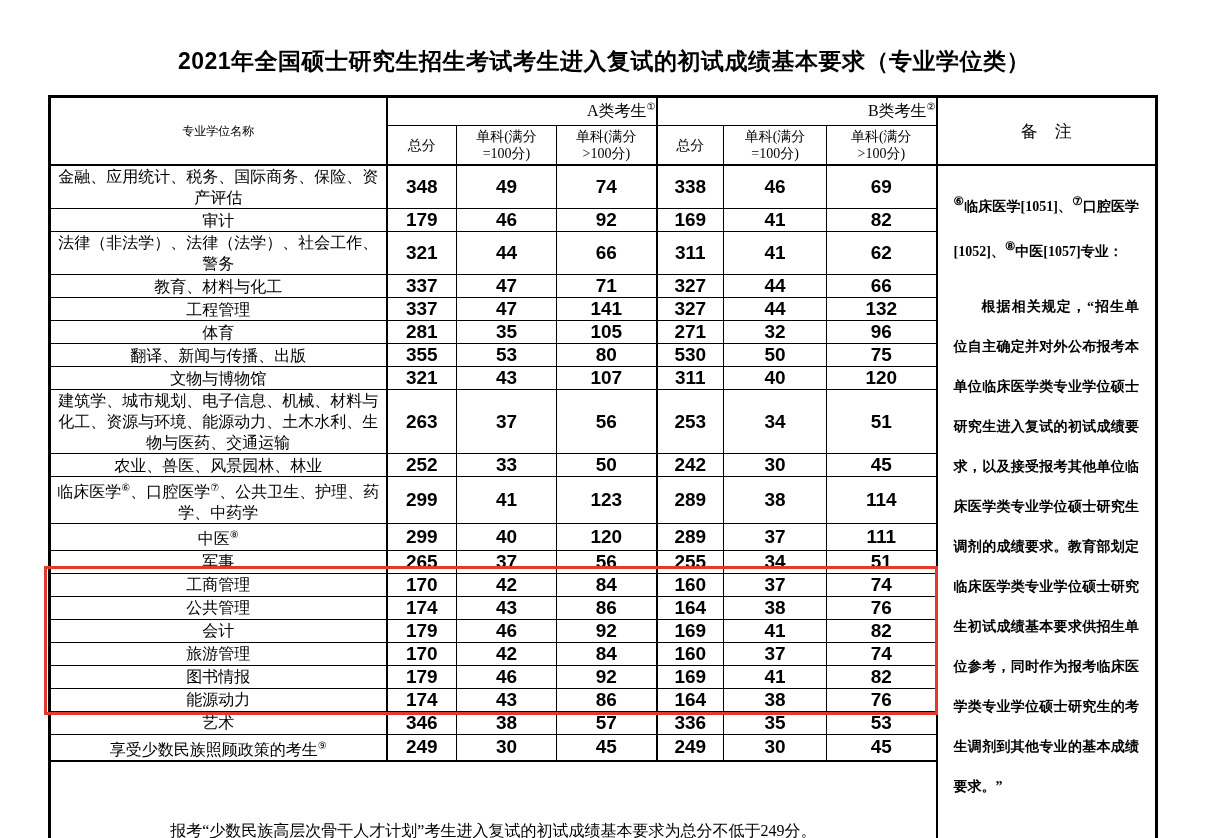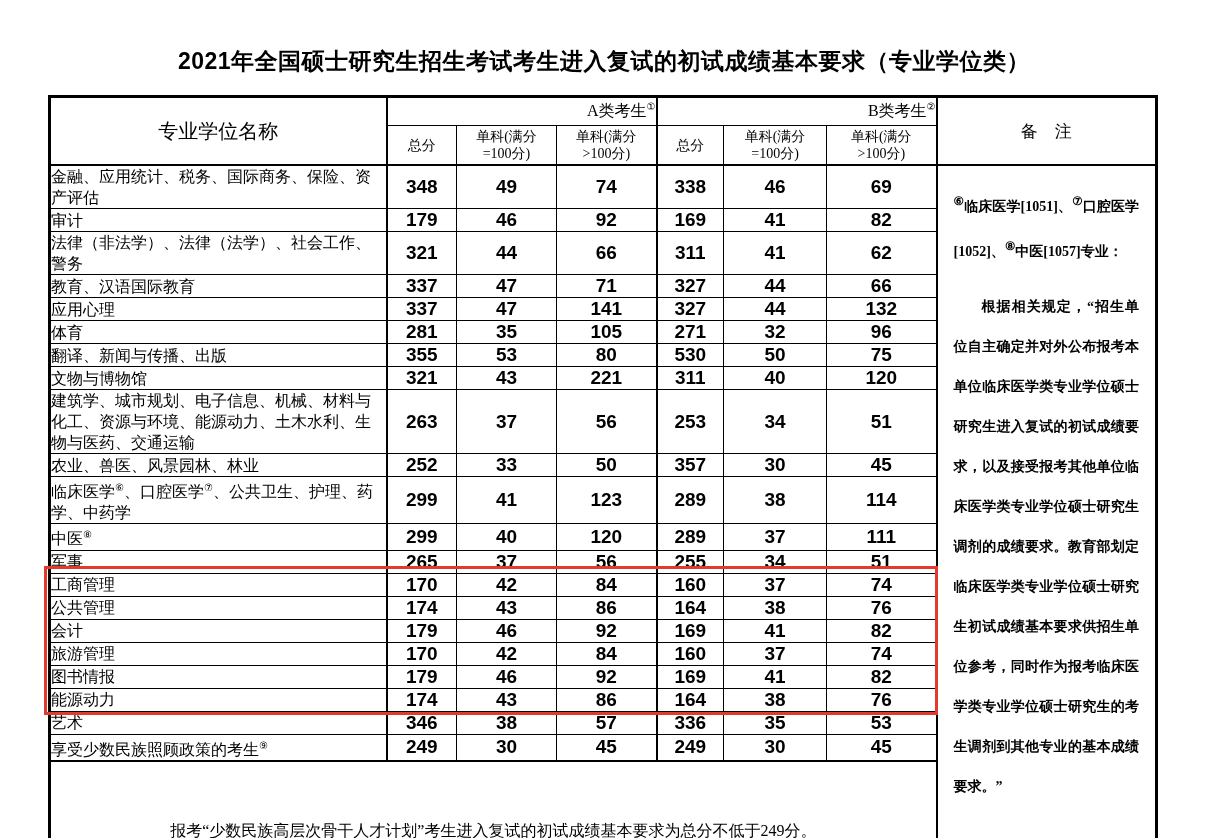--- a/index.html
+++ b/index.html
@@ -16,31 +16,31 @@
   .table-wrap { position:absolute; left:48px; top:95px; }
   table.score {
     border-collapse:collapse; table-layout:fixed; width:1107px;
     border:3px solid #000;
   }
   table.score th, table.score td { border:1px solid #000; padding:0; color:#000; }
   
   .gl { border-left:2px solid #000 !important; }
   
   th { font-weight:normal; }
-  .name-h { font-size:20px; border-bottom:2px solid #000 !important; }
+  .name-h { font-size:12px; border-bottom:2px solid #000 !important; }
   .remark-h { font-size:17px; border-bottom:2px solid #000 !important; }
   .group-h { height:27px; font-size:16px; text-align:right; }
   .group-h sup { font-size:10px; }
   .sub-h {
     height:38px; font-size:14px; line-height:17px; text-align:center;
     white-space:pre-line; border-bottom:2px solid #000 !important;
   }
   
   .name-cell {
-    font-size:16px; line-height:21px; text-align:left;
+    font-size:16px; line-height:21px; text-align:center;
     padding:1px 3px 1px 4px; height:21px;
   }
   .name-cell sup { font-size:10px; }
   .num {
     font-family:"Liberation Sans", sans-serif; font-weight:bold;
     font-size:19px; text-align:center; height:21px; padding:1px 0;
   }
   
   .remarks {
     vertical-align:top; text-align:justify;
@@ -126,30 +126,30 @@
           <tr>
     <td class="name-cell">法律（非法学）、法律（法学）、社会工作、警务</td>
     <td class="num gl">321</td>
     <td class="num">44</td>
     <td class="num">66</td>
     <td class="num gl">311</td>
     <td class="num">41</td>
     <td class="num">62</td>
   </tr>
           <tr>
-    <td class="name-cell">教育、汉语国际教育</td>
+    <td class="name-cell">教育、材料与化工</td>
     <td class="num gl">337</td>
     <td class="num">47</td>
     <td class="num">71</td>
     <td class="num gl">327</td>
     <td class="num">44</td>
     <td class="num">66</td>
   </tr>
           <tr>
-    <td class="name-cell">应用心理</td>
+    <td class="name-cell">工程管理</td>
     <td class="num gl">337</td>
     <td class="num">47</td>
     <td class="num">141</td>
     <td class="num gl">327</td>
     <td class="num">44</td>
     <td class="num">132</td>
   </tr>
           <tr>
     <td class="name-cell">体育</td>
     <td class="num gl">281</td>
@@ -165,40 +165,40 @@
     <td class="num">53</td>
     <td class="num">80</td>
     <td class="num gl">530</td>
     <td class="num">50</td>
     <td class="num">75</td>
   </tr>
           <tr>
     <td class="name-cell">文物与博物馆</td>
     <td class="num gl">321</td>
     <td class="num">43</td>
-    <td class="num">221</td>
+    <td class="num">107</td>
     <td class="num gl">311</td>
     <td class="num">40</td>
     <td class="num">120</td>
   </tr>
           <tr>
     <td class="name-cell">建筑学、城市规划、电子信息、机械、材料与化工、资源与环境、能源动力、土木水利、生物与医药、交通运输</td>
     <td class="num gl">263</td>
     <td class="num">37</td>
     <td class="num">56</td>
     <td class="num gl">253</td>
     <td class="num">34</td>
     <td class="num">51</td>
   </tr>
           <tr>
     <td class="name-cell">农业、兽医、风景园林、林业</td>
     <td class="num gl">252</td>
     <td class="num">33</td>
     <td class="num">50</td>
-    <td class="num gl">357</td>
+    <td class="num gl">242</td>
     <td class="num">30</td>
     <td class="num">45</td>
   </tr>
           <tr>
     <td class="name-cell">临床医学<sup>⑥</sup>、口腔医学<sup>⑦</sup>、公共卫生、护理、药学、中药学</td>
     <td class="num gl">299</td>
     <td class="num">41</td>
     <td class="num">123</td>
     <td class="num gl">289</td>
     <td class="num">38</td>

